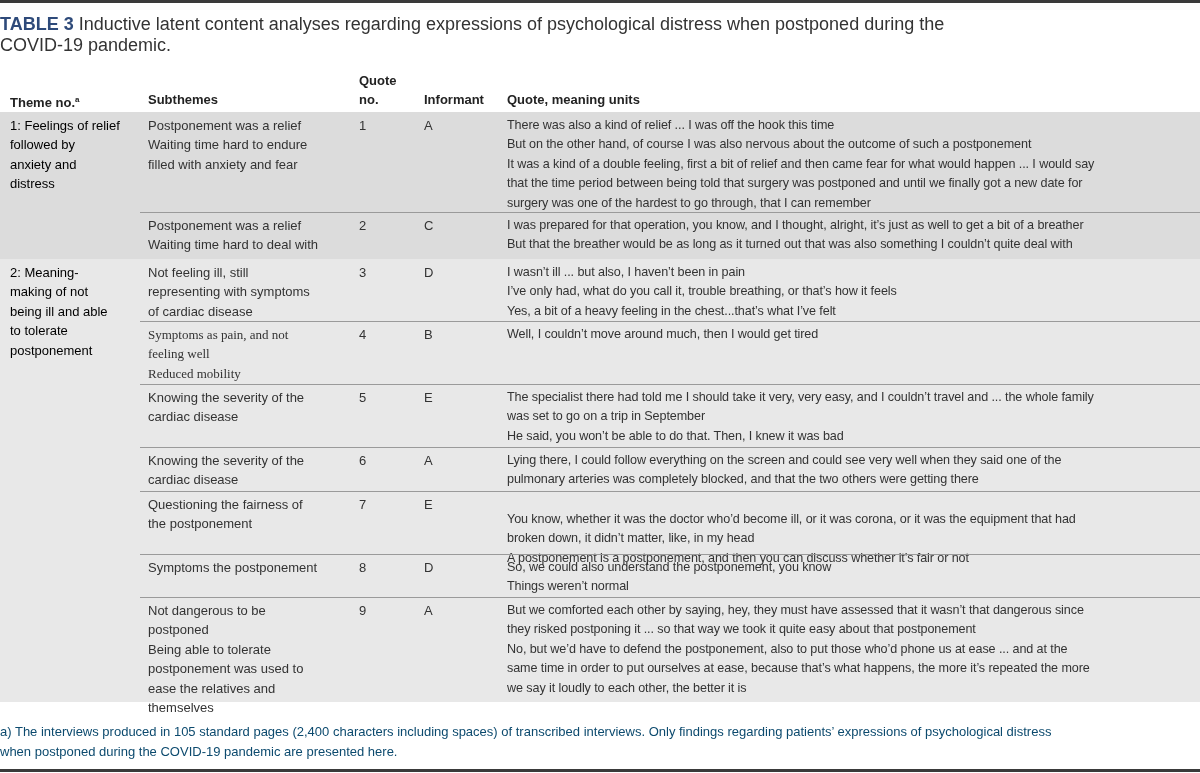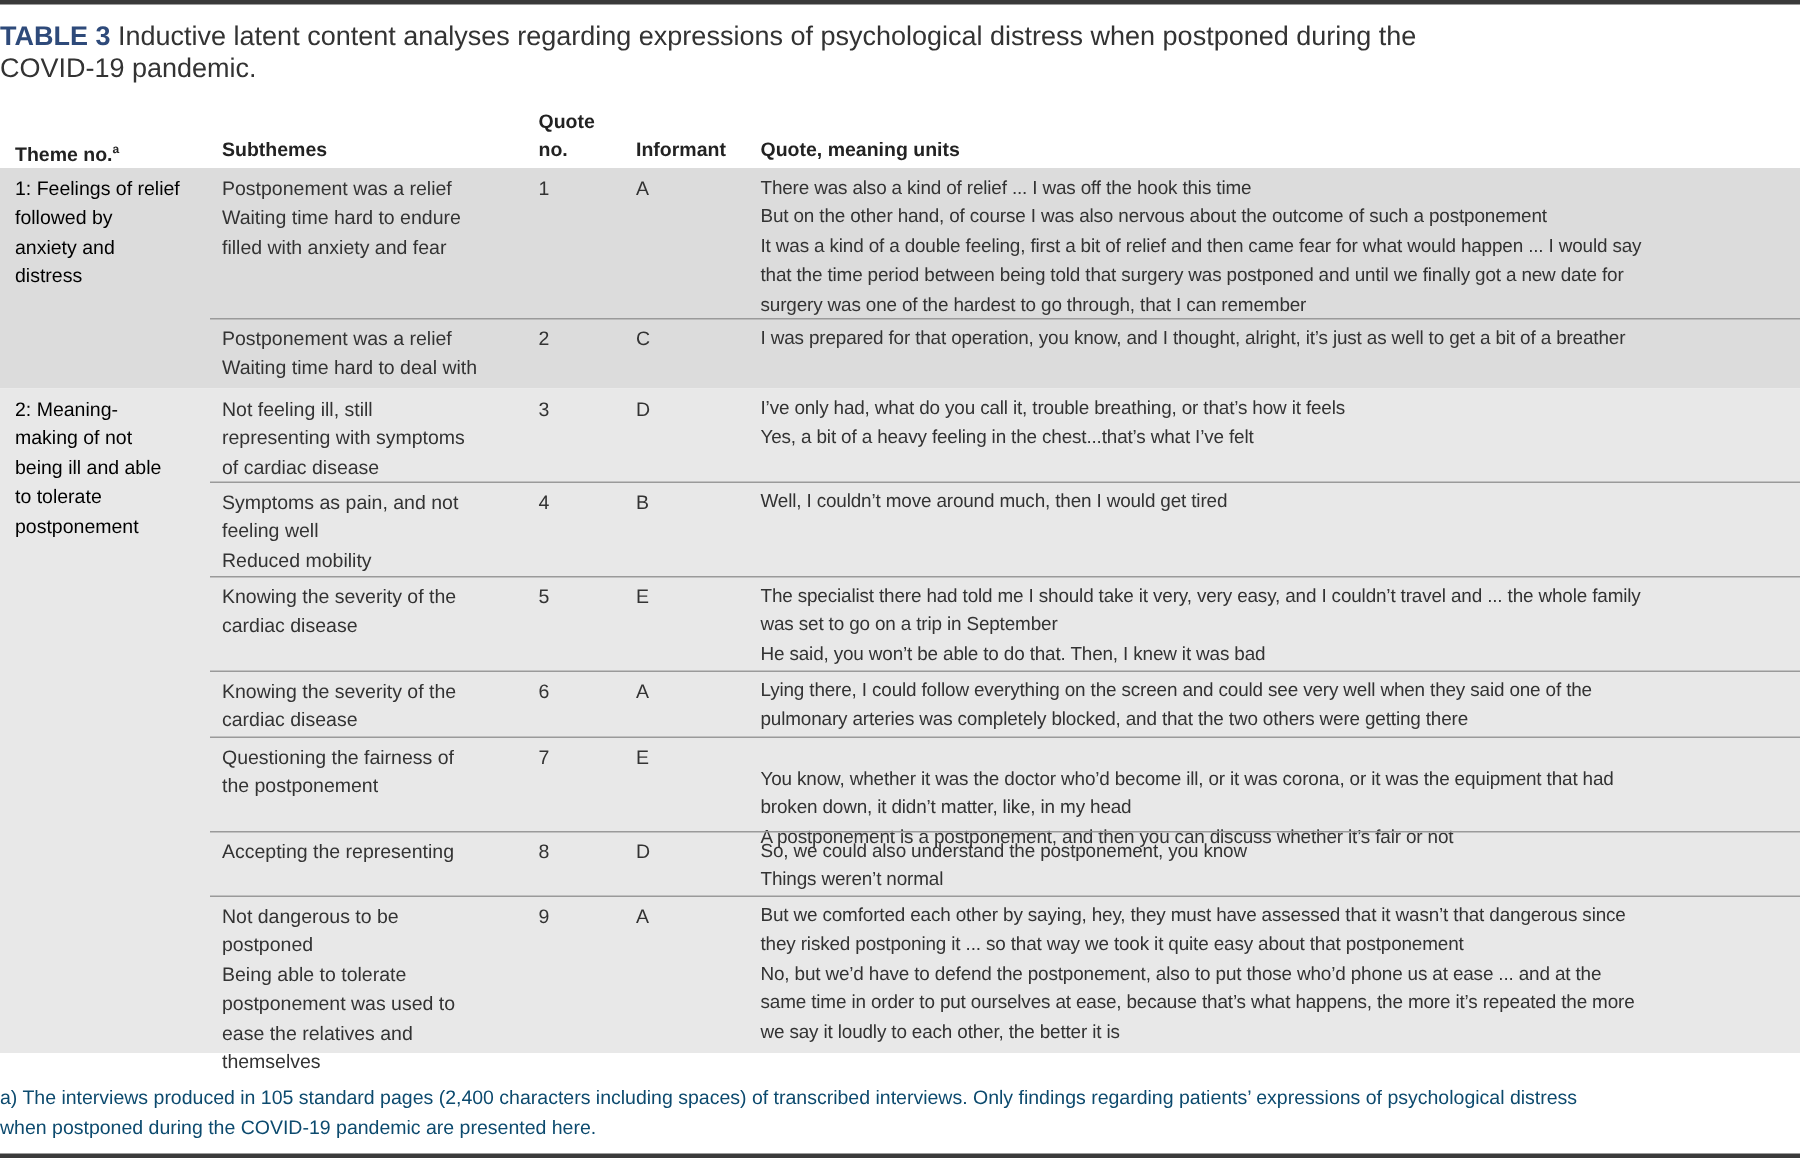--- a/index.html
+++ b/index.html
@@ -87,45 +87,47 @@
     <div class="row" style="top: 212px;">
       <div class="divider"></div>
       <div class="cell sub" style="top: 4px;">
         <span class="line">Postponement was a relief</span>
         <span class="line">Waiting time hard to deal with</span>
       </div>
       <div class="cell qno" style="top: 4px;">2</div>
       <div class="cell inf" style="top: 4px;">C</div>
       <div class="cell quote" style="top: 4px;">
         <span class="line">I was prepared for that operation, you know, and I thought, alright, it’s just as well to get a bit of a breather</span>
+        <span class="line">But that the breather would be as long as it turned out that was also something I couldn’t quite deal with</span>
       </div>
     </div>
     <div class="theme" style="top: 263px;">
       <span class="line">2: Meaning-</span>
       <span class="line">making of not</span>
       <span class="line">being ill and able</span>
       <span class="line">to tolerate</span>
       <span class="line">postponement</span>
     </div>
     <div class="row" style="top: 259px;">
       <div class="cell sub" style="top: 4px;">
         <span class="line">Not feeling ill, still</span>
         <span class="line">representing with symptoms</span>
         <span class="line">of cardiac disease</span>
       </div>
       <div class="cell qno" style="top: 4px;">3</div>
       <div class="cell inf" style="top: 4px;">D</div>
       <div class="cell quote" style="top: 4px;">
+        <span class="line">I wasn’t ill ... but also, I haven’t been in pain</span>
         <span class="line">I’ve only had, what do you call it, trouble breathing, or that’s how it feels</span>
         <span class="line">Yes, a bit of a heavy feeling in the chest...that’s what I’ve felt</span>
       </div>
     </div>
     <div class="row" style="top: 321px;">
       <div class="divider"></div>
-      <div class="cell sub" style="top: 4px;">
+      <div class="cell sub" style="top: 4px; font-family: Liberation Serif, serif;">
         <span class="line">Symptoms as pain, and not</span>
         <span class="line">feeling well</span>
         <span class="line">Reduced mobility</span>
       </div>
       <div class="cell qno" style="top: 4px;">4</div>
       <div class="cell inf" style="top: 4px;">B</div>
       <div class="cell quote" style="top: 4px;">
         <span class="line">Well, I couldn’t move around much, then I would get tired</span>
       </div>
     </div>
@@ -166,21 +168,21 @@
       <div class="cell inf" style="top: 4px;">E</div>
       <div class="cell quote" style="top: 19px;">
         <span class="line">You know, whether it was the doctor who’d become ill, or it was corona, or it was the equipment that had</span>
         <span class="line">broken down, it didn’t matter, like, in my head</span>
         <span class="line">A postponement is a postponement, and then you can discuss whether it’s fair or not</span>
       </div>
     </div>
     <div class="row" style="top: 554px;">
       <div class="divider"></div>
       <div class="cell sub" style="top: 4px;">
-        <span class="line">Accepting the representing</span>
+        <span class="line">Symptoms the postponement</span>
       </div>
       <div class="cell qno" style="top: 4px;">8</div>
       <div class="cell inf" style="top: 4px;">D</div>
       <div class="cell quote" style="top: 4px;">
         <span class="line">So, we could also understand the postponement, you know</span>
         <span class="line">Things weren’t normal</span>
       </div>
     </div>
     <div class="row" style="top: 597px;">
       <div class="divider"></div>

